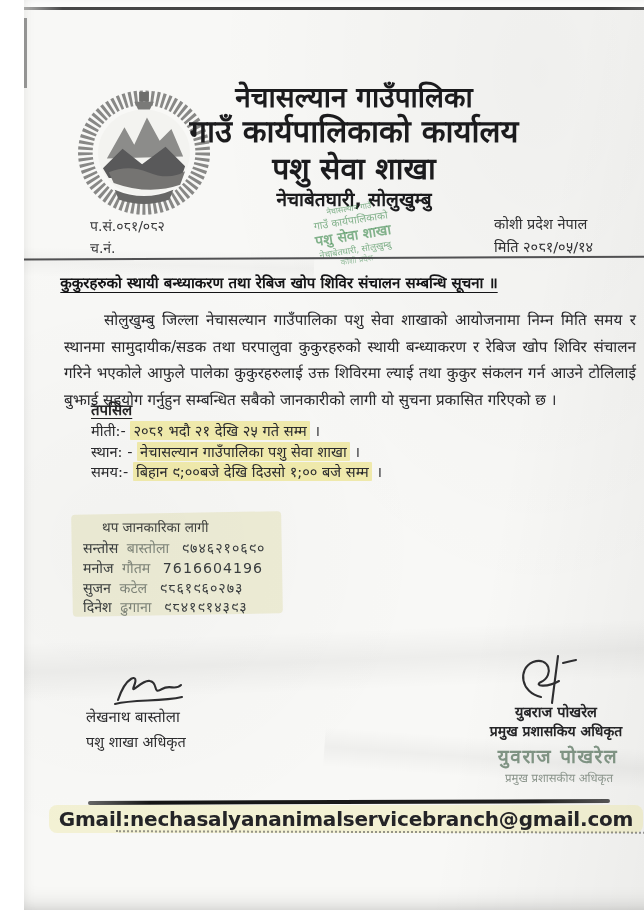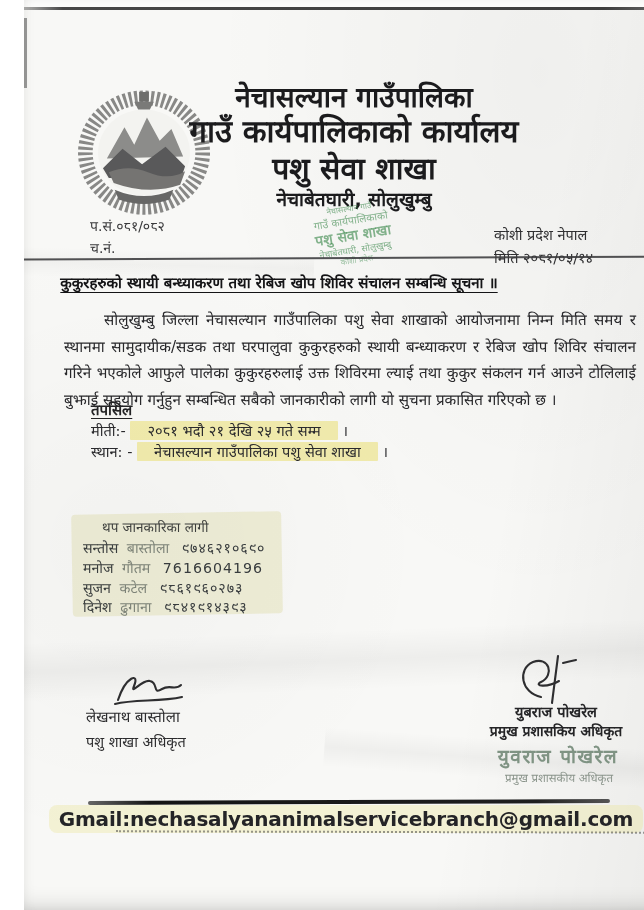--- a/index.html
+++ b/index.html
@@ -39,21 +39,21 @@
 
   .emblem{left:46px;top:90px;width:150px;height:132px;}
 
   .hdr-title{left:125px;top:82px;width:410px;line-height:1.16;color:#1b1b1d;}
   .hdr-title .t1{font-size:28px;font-weight:600;}
   .hdr-title .t2{font-size:31px;font-weight:600;}
   .hdr-title .t3{font-size:30px;font-weight:800;margin-top:2px;}
   .hdr-title .t4{font-size:19px;font-weight:600;margin-top:1px;}
 
   .meta-left{left:66px;top:215px;font-size:14px;line-height:22px;color:#3a3a3c;}
-  .meta-right{left:470px;top:224px;font-size:14.5px;line-height:23px;color:#2f2f31;}
+  .meta-right{left:470px;top:213px;font-size:14.5px;line-height:23px;color:#2f2f31;}
 
   .stamp{left:244px;top:204px;width:170px;transform:rotate(-9deg);
     color:rgba(58,135,75,0.62);line-height:1.25;}
   .stamp .s1{font-size:8px;}
   .stamp .s2{font-size:10.5px;}
   .stamp .s3{font-size:14px;font-weight:700;}
   .stamp .s4{font-size:9px;}
   .stamp .s5{font-size:8px;opacity:.8;}
 
   .hrule{left:0;top:257px;width:644px;height:2px;background:#3a3a3c;opacity:.88;transform:rotate(-0.25deg);}
@@ -62,21 +62,21 @@
   .subject{font-size:15px;font-weight:700;color:#141416;
     text-decoration:underline;text-underline-offset:4px;}
 
   .body-par{left:40px;top:307px;width:572px;font-size:15.2px;line-height:26.6px;
     text-align:justify;text-indent:40px;color:#28282b;}
 
   .tapasil{left:67px;top:399px;font-size:15px;font-weight:600;
     text-decoration:underline;text-underline-offset:3px;color:#232325;}
   .sched{left:67px;font-size:14.6px;color:#2a2a2d;white-space:nowrap;}
   .sched.r0{top:420px;} .sched.r1{top:441px;} .sched.r2{top:461px;}
-  .hl{background:rgba(233,222,111,0.55);padding:1px 17px;border-radius:1px;}
+  .hl{background:rgba(233,222,111,0.55);padding:1px 3px;border-radius:1px;}
 
   .contact-wash{left:48px;top:513px;width:210px;height:102px;
     background:rgba(213,209,138,0.30);transform:rotate(-1deg);border-radius:4px;pointer-events:none;}
   .contact-head{left:78px;top:518px;font-size:13.5px;color:#3c3e3c;}
   .contact-row{font-size:14.2px;left:59px;white-space:nowrap;}
   .contact-row.p0{top:538px;} .contact-row.p1{top:558px;}
   .contact-row.p2{top:578px;} .contact-row.p3{top:597px;}
   .cfirst{color:#393d3d;}
   .clast{color:#7d8378;margin-left:4px;}
   .cphone{color:#383c3e;margin-left:8px;letter-spacing:1px;}
@@ -161,20 +161,25 @@
   <div class="abs sched r0">
     <span>मीती:-</span>
     <span class="hl">२०८१ भदौ २१ देखि २५ गते सम्म</span>
     <span>।</span>
   </div>
   <div class="abs sched r1">
     <span>स्थान: -</span>
     <span class="hl">नेचासल्यान गाउँपालिका पशु सेवा शाखा</span>
     <span>।</span>
   </div>
+  <div class="abs sched r2">
+    <span>समय:-</span>
+    <span class="hl">बिहान ९;००बजे देखि दिउसो  १;०० बजे सम्म</span>
+    <span>।</span>
+  </div>
 
   <div class="abs contact-wash"></div>
   <div class="abs contact-head">थप जानकारिका लागी</div>
 
   <div class="abs contact-row p0">
     <span class="cfirst">सन्तोस</span>
     <span class="clast">बास्तोला</span>
     <span class="cphone">९७४६२१०६९०</span>
   </div>
   <div class="abs contact-row p1">

